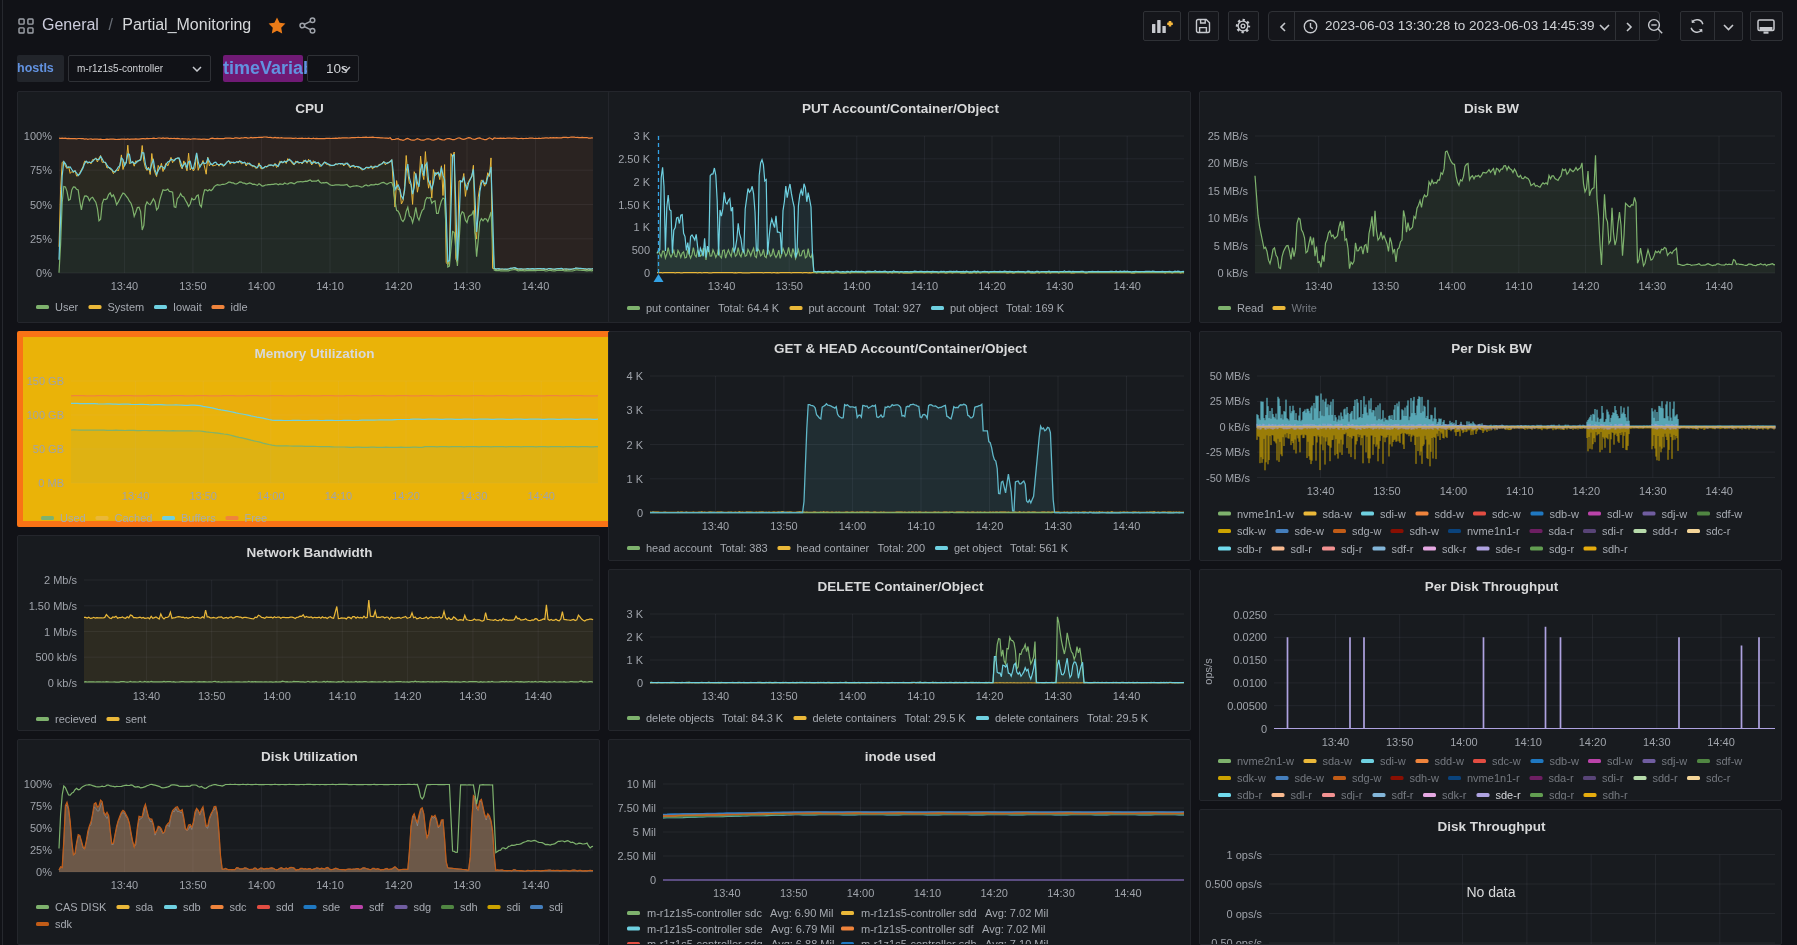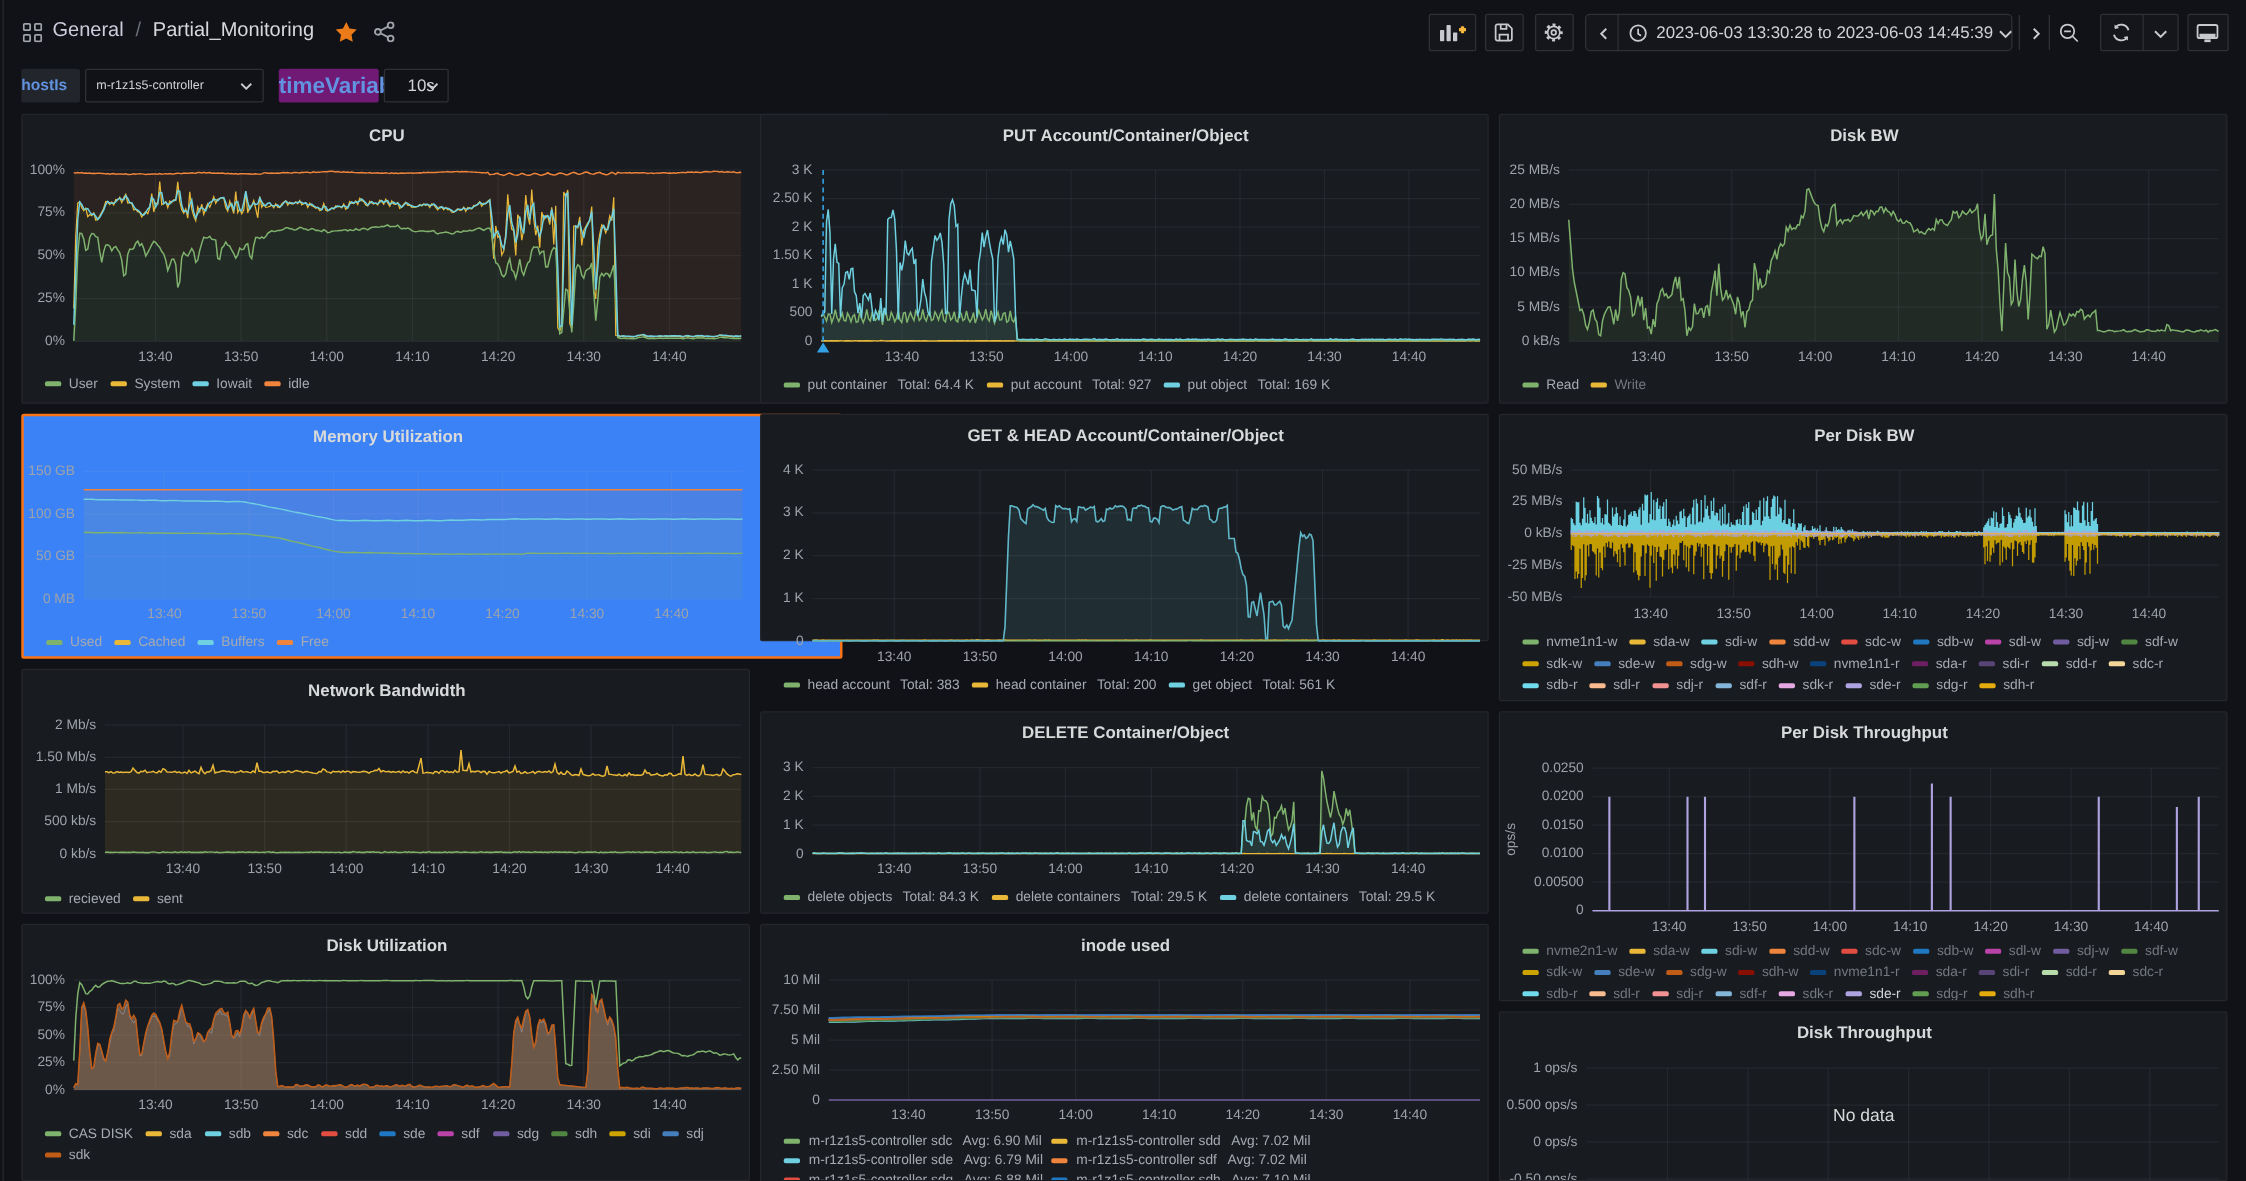--- a/index.html
+++ b/index.html
@@ -46,21 +46,21 @@
   </div>
 <div style="position:absolute;left:1228px;top:11px;width:31px;height:30px;background:#15161b;border:1px solid #2f3136;border-radius:2px;box-sizing:border-box">
     <svg width="18" height="18" viewBox="0 0 20 20" style="position:absolute;left:5px;top:5px">
       <g fill="none" stroke="#c7c9ce">
         <circle cx="10" cy="10" r="6.7" stroke-width="2.6" stroke-dasharray="2.6 2.65" stroke-dashoffset="1.2"></circle>
         <circle cx="10" cy="10" r="5.4" stroke-width="1.5"></circle>
         <circle cx="10" cy="10" r="2.1" stroke-width="1.5"></circle>
       </g>
     </svg>
   </div>
-<div style="position:absolute;left:1268px;top:11px;width:342px;height:30px;background:#15161b;border:1px solid #2f3136;border-radius:4px;box-sizing:border-box">
+<div style="position:absolute;left:1268px;top:11px;width:392px;height:30px;background:#15161b;border:1px solid #2f3136;border-radius:4px;box-sizing:border-box">
     <svg width="10" height="10" viewBox="0 0 10 10" style="position:absolute;left:9px;top:10px">
       <path d="M7 1 L3 5 L7 9" stroke="#c7c9ce" stroke-width="1.6" fill="none"></path>
     </svg>
     <div style="position:absolute;left:25px;top:0;width:1px;height:28px;background:#2f3136"></div>
     <svg width="15" height="15" viewBox="0 0 15 15" style="position:absolute;left:34px;top:7px">
       <circle cx="7.5" cy="7.5" r="6.2" stroke="#c7c9ce" stroke-width="1.4" fill="none"></circle>
       <path d="M7.5 4 V8 L9.8 9.6" stroke="#c7c9ce" stroke-width="1.4" fill="none"></path>
     </svg>
     <div style="position:absolute;left:56px;top:6px;font-size:13.5px;color:#d0d2d6;white-space:nowrap">2023-06-03 13:30:28 to 2023-06-03 14:45:39</div>
     <svg width="11" height="7" viewBox="0 0 11 7" style="position:absolute;left:330px;top:12px">
@@ -143,21 +143,21 @@
       <rect x="18" y="213" width="13" height="4" rx="1.5" fill="#7EB26D"></rect>
       <text x="37" y="215" font-size="11" fill="#a6aab1" dominant-baseline="central">User</text>
       <rect x="70.5" y="213" width="13" height="4" rx="1.5" fill="#EAB839"></rect>
       <text x="89.5" y="215" font-size="11" fill="#a6aab1" dominant-baseline="central">System</text>
       <rect x="136" y="213" width="13" height="4" rx="1.5" fill="#6ED0E0"></rect>
       <text x="155" y="215" font-size="11" fill="#a6aab1" dominant-baseline="central">Iowait</text>
       <rect x="193.5" y="213" width="13" height="4" rx="1.5" fill="#EF843C"></rect>
       <text x="212.5" y="215" font-size="11" fill="#a6aab1" dominant-baseline="central">idle</text>
     </svg>
   </div>
-<div style="position:absolute;left:17px;top:331px;width:657px;height:196px;background:#3b82f6;border:2px solid #f97316;border-radius:2px;box-sizing:border-box">
+<div style="position:absolute;left:17px;top:331px;width:657px;height:196px;background:#eab308;border:6px solid #f97316;border-radius:2px;box-sizing:border-box">
     <svg width="581" height="194" viewBox="0 0 581 194" style="position:absolute;left:0;top:0">
       <text x="291.5" y="16" font-size="13.5" text-anchor="middle" font-weight="bold" fill="#d8d9da" dominant-baseline="central">Memory Utilization</text>
       <line x1="48" y1="146" x2="575" y2="146" stroke="rgba(204,204,220,0.07)" stroke-width="1"></line>
       <text x="41" y="146" font-size="11" text-anchor="end" fill="#9fa3aa" dominant-baseline="central">0 MB</text>
       <line x1="48" y1="112" x2="575" y2="112" stroke="rgba(204,204,220,0.07)" stroke-width="1"></line>
       <text x="41" y="112" font-size="11" text-anchor="end" fill="#9fa3aa" dominant-baseline="central">50 GB</text>
       <line x1="48" y1="78" x2="575" y2="78" stroke="rgba(204,204,220,0.07)" stroke-width="1"></line>
       <text x="41" y="78" font-size="11" text-anchor="end" fill="#9fa3aa" dominant-baseline="central">100 GB</text>
       <line x1="48" y1="44" x2="575" y2="44" stroke="rgba(204,204,220,0.07)" stroke-width="1"></line>
       <text x="41" y="44" font-size="11" text-anchor="end" fill="#9fa3aa" dominant-baseline="central">150 GB</text>
@@ -326,21 +326,21 @@
       <text x="37" y="216" font-size="11" fill="#a6aab1" dominant-baseline="central">put container</text>
       <text x="109" y="216" font-size="11" fill="#a6aab1" dominant-baseline="central">Total: 64.4 K</text>
       <rect x="180.5" y="214" width="13" height="4" rx="1.5" fill="#EAB839"></rect>
       <text x="199.5" y="216" font-size="11" fill="#a6aab1" dominant-baseline="central">put account</text>
       <text x="264.5" y="216" font-size="11" fill="#a6aab1" dominant-baseline="central">Total: 927</text>
       <rect x="322" y="214" width="13" height="4" rx="1.5" fill="#6ED0E0"></rect>
       <text x="341" y="216" font-size="11" fill="#a6aab1" dominant-baseline="central">put object</text>
       <text x="397" y="216" font-size="11" fill="#a6aab1" dominant-baseline="central">Total: 169 K</text>
     </svg>
   </div>
-<div style="position:absolute;left:608px;top:331px;width:583px;height:182px;background:#181b1f;border:1px solid #24262c;border-radius:2px;box-sizing:border-box">
+<div style="position:absolute;left:608px;top:331px;width:583px;height:230px;background:#181b1f;border:1px solid #24262c;border-radius:2px;box-sizing:border-box">
     <svg width="581" height="228" viewBox="0 0 581 228" style="position:absolute;left:0;top:0">
       <text x="291.5" y="16" font-size="13.5" text-anchor="middle" font-weight="bold" fill="#d8d9da" dominant-baseline="central">GET &amp; HEAD Account/Container/Object</text>
       <line x1="41" y1="181" x2="575" y2="181" stroke="rgba(204,204,220,0.07)" stroke-width="1"></line>
       <text x="34" y="181" font-size="11" text-anchor="end" fill="#9fa3aa" dominant-baseline="central">0</text>
       <line x1="41" y1="146.8" x2="575" y2="146.8" stroke="rgba(204,204,220,0.07)" stroke-width="1"></line>
       <text x="34" y="146.8" font-size="11" text-anchor="end" fill="#9fa3aa" dominant-baseline="central">1 K</text>
       <line x1="41" y1="112.5" x2="575" y2="112.5" stroke="rgba(204,204,220,0.07)" stroke-width="1"></line>
       <text x="34" y="112.5" font-size="11" text-anchor="end" fill="#9fa3aa" dominant-baseline="central">2 K</text>
       <line x1="41" y1="78.2" x2="575" y2="78.2" stroke="rgba(204,204,220,0.07)" stroke-width="1"></line>
       <text x="34" y="78.2" font-size="11" text-anchor="end" fill="#9fa3aa" dominant-baseline="central">3 K</text>

